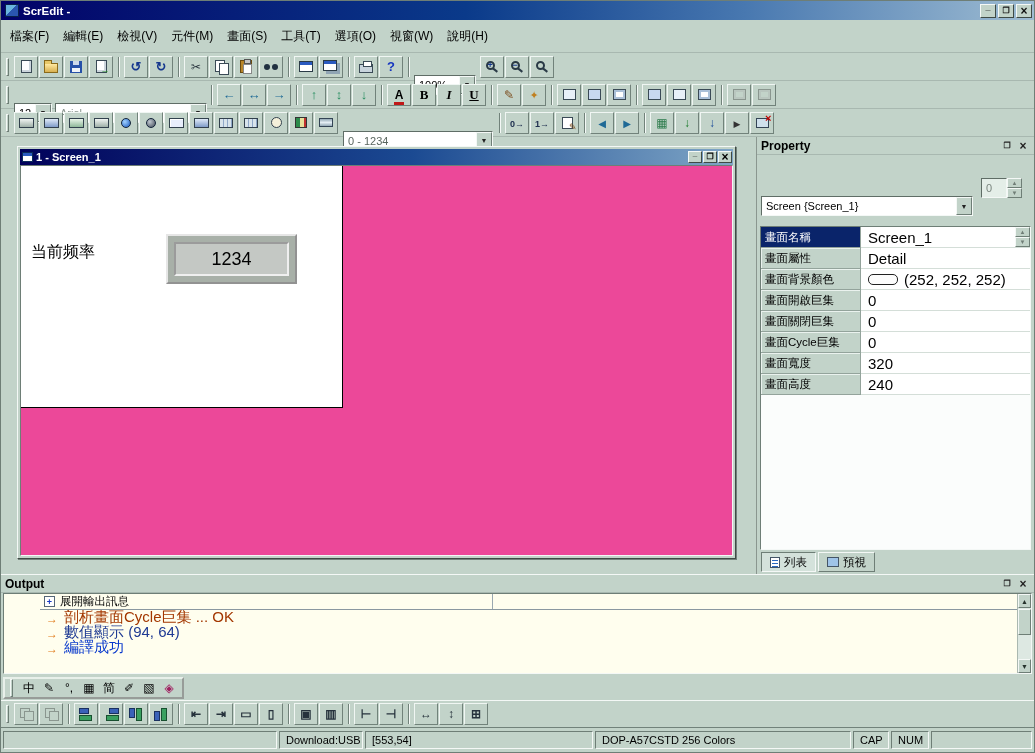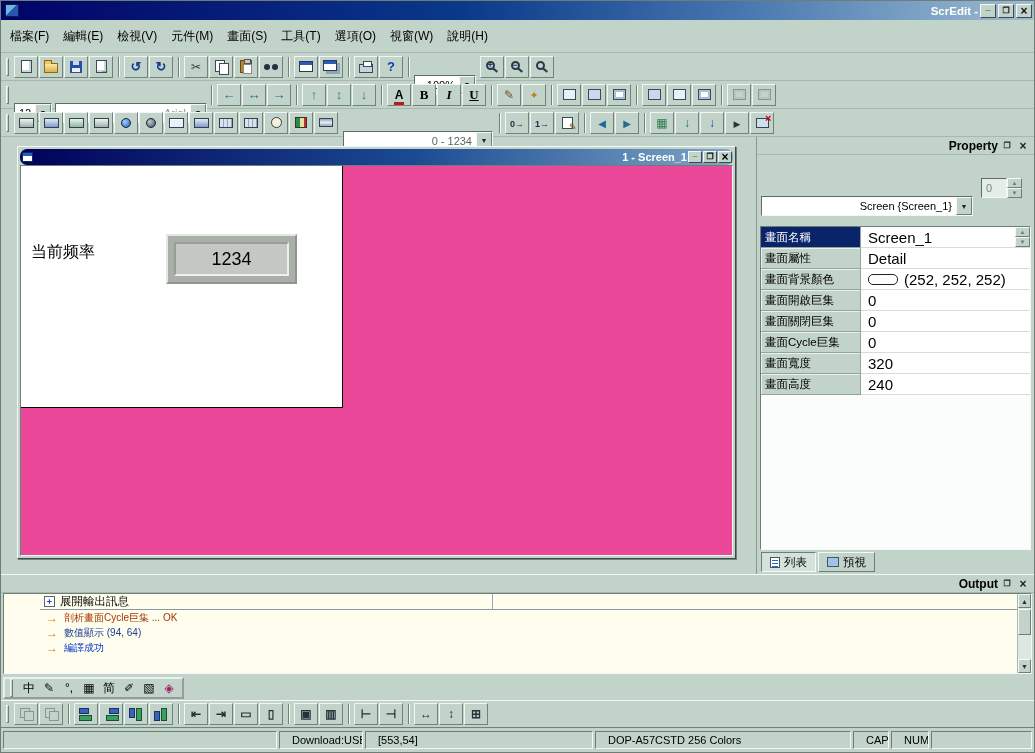--- a/index.html
+++ b/index.html
@@ -1,19 +1,19 @@
 <!DOCTYPE html>
 <html><head>
 <meta charset="utf-8">
 <style>
   * { box-sizing: border-box; margin: 0; padding: 0; }
   html,body { width:1035px; height:753px; }
   body { font-family:"Liberation Sans", sans-serif; font-size:12px; color:#000; }
   #app { width:1035px; height:753px; background:#c2d3c9; display:flex; flex-direction:column;
-         border:1px solid #6e7e76; overflow:hidden; position:relative;text-align:right; }
+         border:1px solid #6e7e76; overflow:hidden; position:relative; }
   .tbtn { width:24px; height:22px; display:flex; align-items:center; justify-content:center;
           border:1px solid; border-color:#f0f6f3 #71827a #71827a #f0f6f3; background:#c2d3c9; margin-right:1px; flex:none; }
   .tbtn.dis { color:#8a968f; }
   .sep { width:2px; height:20px; border-left:1px solid #71827a; border-right:1px solid #f4f8f6; margin:0 4px; flex:none; }
   .grip { width:3px; height:18px; border:1px solid; border-color:#f4f8f6 #6e7e76 #6e7e76 #f4f8f6; margin:0 5px 0 3px; flex:none; }
   .combo { height:20px; background:#fff; display:flex; align-items:center;
            border:1px solid; border-color:#5f6d66 #f4f8f6 #f4f8f6 #5f6d66; flex:none;margin-top:36px; }
   .combo .cval { flex:1; padding:0 4px; font-size:11px; white-space:nowrap; overflow:hidden; }
   .combo .cdd { width:16px; height:18px; display:flex; align-items:center; justify-content:center;
                 border:1px solid; border-color:#f4f8f6 #6e7e76 #6e7e76 #f4f8f6; background:#c2d3c9; font-size:7px; color:#222; }
@@ -110,21 +110,21 @@
   .el-bar { width:12px; height:11px; border:1px solid #333; background:linear-gradient(90deg,#2a8a4a 0 4px,#e8e09a 4px 8px,#c03030 8px 12px); }
   .el-pipe { width:14px; height:9px; border:1px solid #345; background:linear-gradient(180deg,#93a8b5,#e4eef4,#93a8b5); }
 
   
   .main { flex:1; display:flex; min-height:0; }
   .workspace { flex:1; position:relative; min-width:0; }
 
   .mdiwin { position:absolute; left:16px; top:9px; width:719px; height:413px; background:#c2d3c9; padding:2px;
             border:1px solid; border-color:#f4f8f6 #3f4a45 #3f4a45 #f4f8f6; box-shadow:1px 1px 0 #71827a; }
   .mdititle { height:16px; display:flex; align-items:center; padding:0 1px;
-              background:linear-gradient(90deg,#01015a 0%,#1b4a92 55%,#7fa6c6 100%);border-radius:7px; }
+              background:linear-gradient(90deg,#01015a 0%,#1b4a92 55%,#7fa6c6 100%); }
   .mdiicon { width:11px; height:10px; background:#fff; border:1px solid #0a2a5a; margin:0 3px 0 1px; position:relative; flex:none; }
   .mdiicon::before { content:""; position:absolute; left:0; right:0; top:0; height:3px; background:#2a5ac0; }
   .mdititle-text { color:#fff; font-weight:bold; font-size:11px; flex:1; }
   .mdibtn { width:14px; height:12px; display:flex; align-items:center; justify-content:center; margin-left:1px;
             border:1px solid; border-color:#f4f8f6 #3f4a45 #3f4a45 #f4f8f6; background:#c2d3c9; font-size:8px; font-weight:bold; }
   .mdiclient { position:relative; height:calc(100% - 16px); background:#ec4899;
                border:1px solid; border-color:#6e7e76 #f4f8f6 #f4f8f6 #6e7e76; overflow:hidden; }
   .canvas { position:absolute; left:0; top:0; width:322px; height:242px; background:#fff;
             border-right:1px solid #000; border-bottom:1px solid #000; }
   .cap-label { position:absolute; left:10px; top:76px; font-size:16px; color:#000; }
@@ -166,21 +166,21 @@
   .outputpanel { height:102px; flex:none; display:flex; flex-direction:column; border-top:1px solid #f4f8f6; background:#c2d3c9; }
   .out-body { flex:1; margin:0 2px 2px 2px; background:#fffeee; border:1px solid; border-color:#6e7e76 #f4f8f6 #f4f8f6 #6e7e76;
               display:flex; min-height:0; }
   .out-list { flex:1; min-width:0;padding-left:36px; }
   .out-header { height:16px; display:flex; align-items:center; padding-left:4px; border-bottom:1px solid #8a98a0; position:relative; }
   .ic-expand { width:11px; height:11px; background:#fff; border:1px solid #567; display:flex; align-items:center; justify-content:center;
                font-size:9px; font-weight:bold; color:#1a3ac0; margin-right:5px; flex:none; }
   .ic-expand::before { content:"+"; }
   .out-header-text { font-size:11.5px; }
   .col-split { position:absolute; left:452px; top:0; bottom:0; width:1px; background:#9aa8b0; }
-  .out-row { height:15px; display:flex; align-items:center; padding-left:6px; font-size:10px; }
+  .out-row { height:15px; display:flex; align-items:center; padding-left:6px; font-size:15px; }
   .msg-arrow { margin-right:6px; flex:none; }
   .msg-arrow::before { content:"→"; color:#e07818; font-weight:bold; font-size:12px; }
   .m0 { color:#a33700; } .m1 { color:#1f3a93; } .m2 { color:#0a3acc; }
   .vscroll { width:14px; flex:none; background:#dde8e2; border-left:1px solid #aab8b0; display:flex; flex-direction:column; }
   .sarrow { height:14px; flex:none; display:flex; align-items:center; justify-content:center; font-size:7px; color:#26322c;
             border:1px solid; border-color:#f4f8f6 #6e7e76 #6e7e76 #f4f8f6; background:#c2d3c9; }
   .sthumb { height:26px; flex:none; margin:1px 0; border:1px solid; border-color:#f4f8f6 #6e7e76 #6e7e76 #f4f8f6; background:#c2d3c9; }
   .strack { flex:1; }
 
   
@@ -199,21 +199,21 @@
   .al::before, .al::after { content:""; position:absolute; background:#3a62b8; border:1px solid #1a3060; }
   .al::after { background:#3aa060; border-color:#185030; }
   .al-l::before { left:0; top:0; width:8px; height:4px; }  .al-l::after { left:0; bottom:0; width:11px; height:4px; }
   .al-r::before { right:0; top:0; width:8px; height:4px; } .al-r::after { right:0; bottom:0; width:11px; height:4px; }
   .al-t::before { left:0; top:0; width:4px; height:8px; }  .al-t::after { right:2px; top:0; width:4px; height:11px; }
   .al-b::before { left:0; bottom:0; width:4px; height:8px; } .al-b::after { right:2px; bottom:0; width:4px; height:11px; }
   .bt { font-size:12px; font-weight:bold; color:#26323c; }
 
   
   .statusbar { height:24px; flex:none; display:flex; align-items:center; gap:2px; padding:2px 2px 3px 2px; }
-  .seg { height:18px; display:flex; align-items:center; padding:0 12px; font-size:11px; white-space:nowrap;
+  .seg { height:18px; display:flex; align-items:center; padding:0 6px; font-size:11px; white-space:nowrap;
          border:1px solid; border-color:#6e7e76 #f4f8f6 #f4f8f6 #6e7e76; overflow:hidden; }
 </style>
 </head>
 <body>
 
 <div id="app">
 
   <div class="titlebar">
     <span class="appicon"></span>
     <span class="title-text">ScrEdit -</span>

